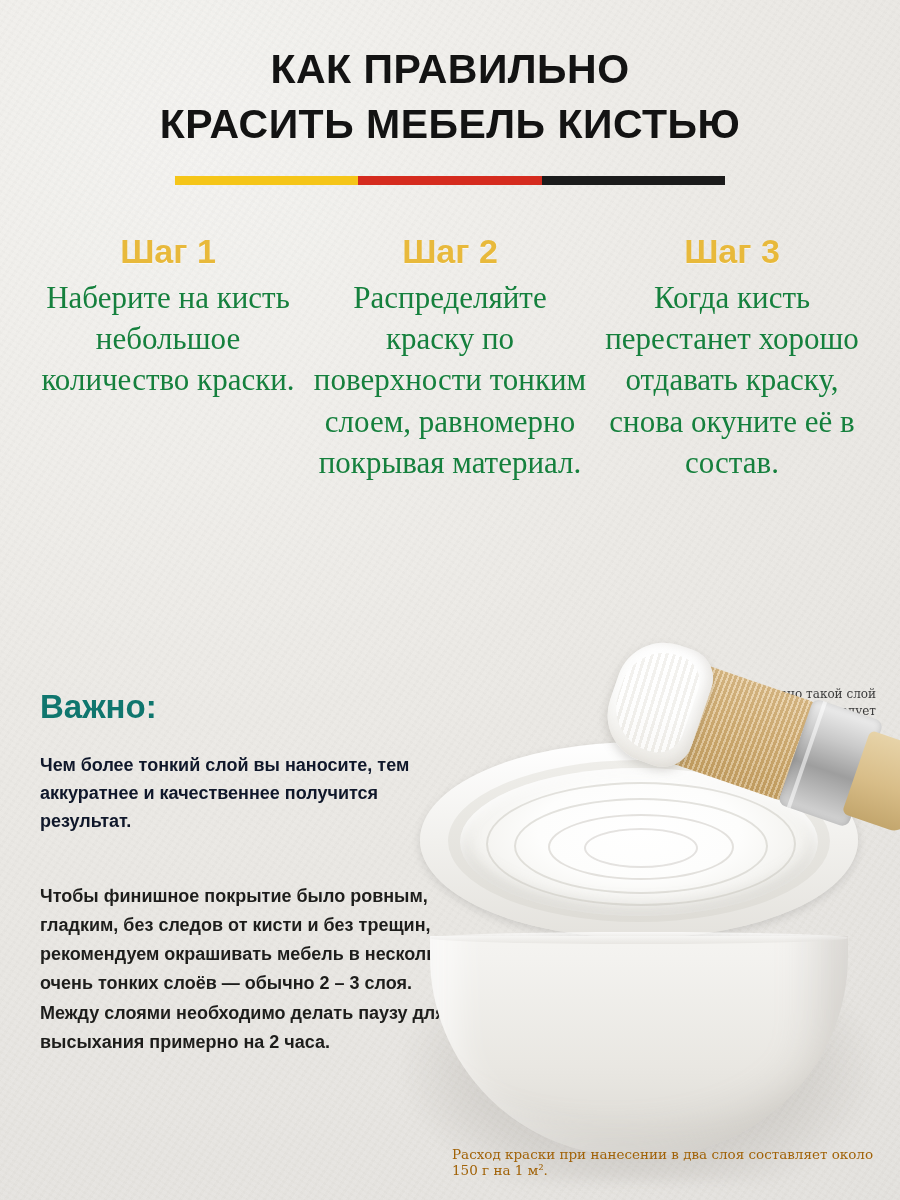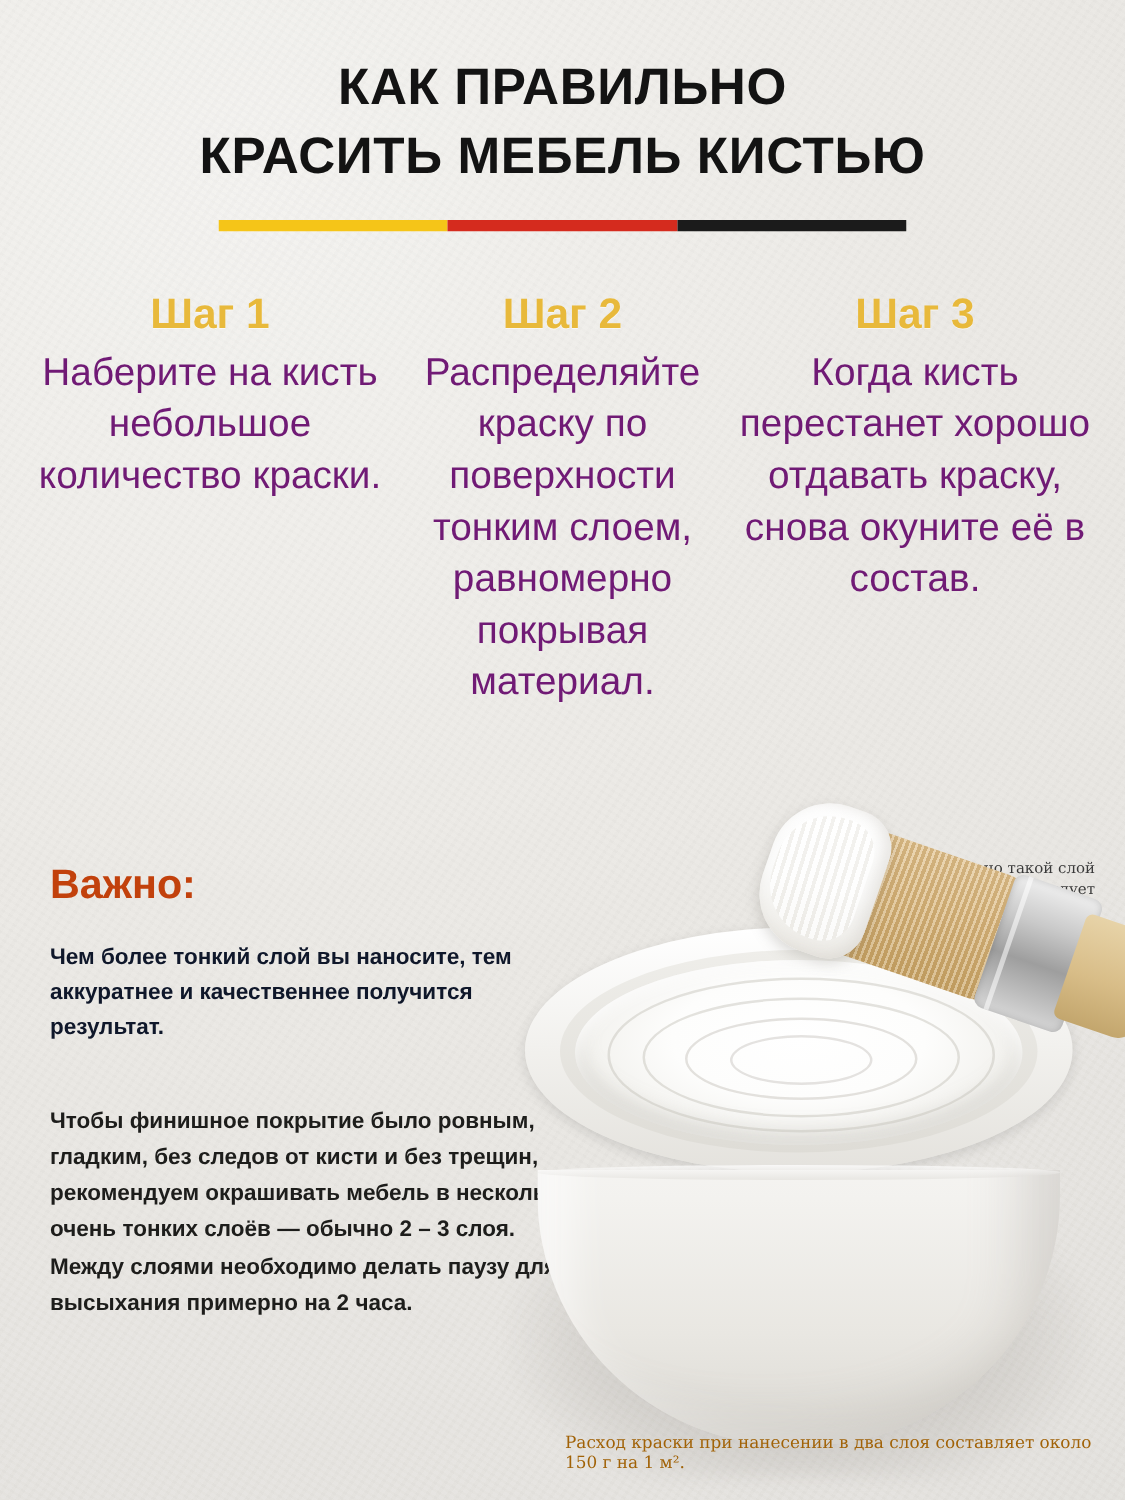--- a/index.html
+++ b/index.html
@@ -51,28 +51,28 @@
   .steps{
     position:absolute;top:232px;left:24px;right:24px;
     display:flex;justify-content:center;align-items:flex-start;
   }
   .step{width:282px;text-align:center;}
   .step-head{
     font-size:34px;font-weight:bold;color:#e8b93b;margin-bottom:6px;
     text-shadow:0 1px 0 rgba(255,255,255,.55);
   }
   .step-body{
-    font-size:31px;line-height:1.33;color:#701a75;
-    font-family:Liberation Sans, sans-serif;
+    font-size:31px;line-height:1.33;color:#15803d;
+    font-family:Liberation Serif, serif;
   }
 
   
   .important-title{
     position:absolute;left:40px;top:688px;
-    font-size:33px;font-weight:bold;color:#c2410c;
+    font-size:33px;font-weight:bold;color:#0f766e;
   }
   .important-p1{
     position:absolute;left:40px;top:752px;width:400px;
     font-size:18px;line-height:1.55;font-weight:bold;color:#0f172a;
   }
   .important-p2{
     position:absolute;left:40px;top:882px;width:420px;
     font-size:18px;line-height:1.62;font-weight:bold;color:#1d1d1b;
   }
 

